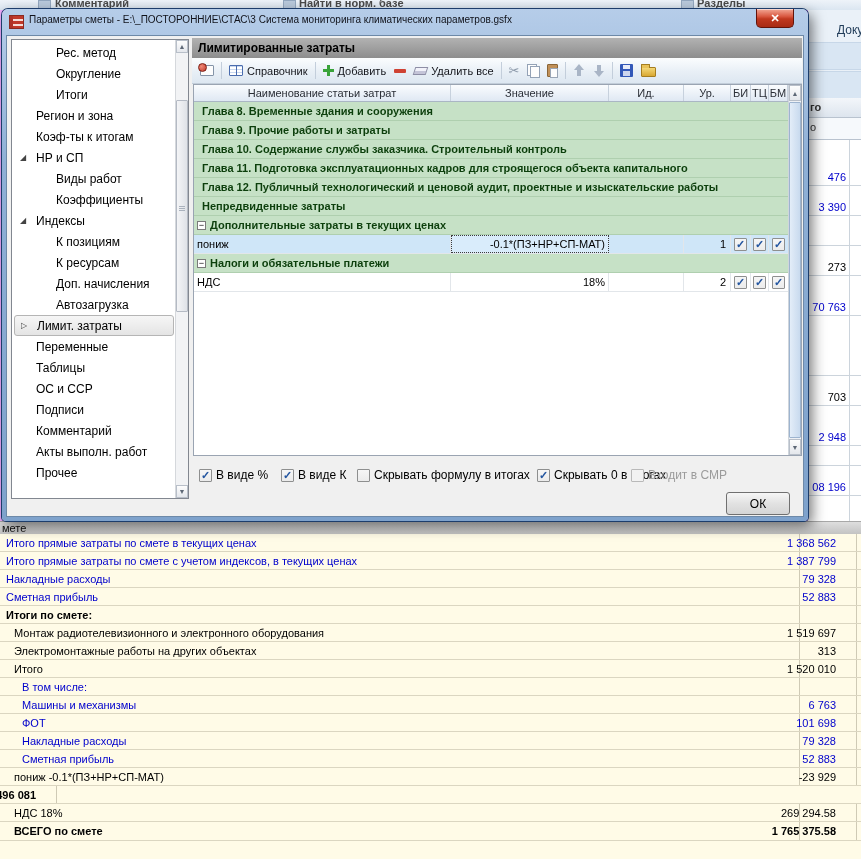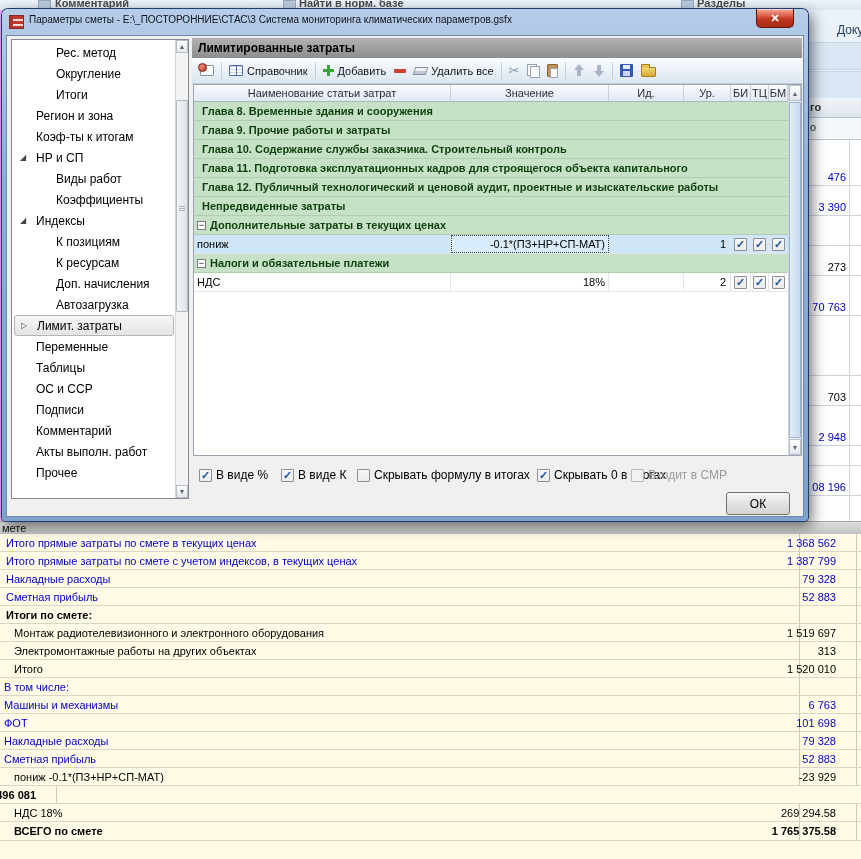--- a/index.html
+++ b/index.html
@@ -24,21 +24,21 @@
     background:linear-gradient(#dedede,#c3c3c3);border-top:1px solid #a8a8a8;
     font-weight:normal;color:#101010;overflow:hidden;}
   .bg-band span{position:absolute;left:2px;top:0px;}
 
   
   .bg-table{position:absolute;left:0;top:534px;width:861px;height:325px;background:#fffbe7;}
   .trow{display:flex;height:18px;border-bottom:1px solid #dbd6c1;align-items:center;}
   .trow:last-child{height:19px;}
   .tl{width:800px;border-right:1px solid #cfcab5;white-space:nowrap;overflow:hidden;height:100%;display:flex;align-items:center;}
   .tv{width:57px;border-right:1px solid #cfcab5;padding-right:20px;white-space:nowrap;height:100%;display:flex;align-items:center;justify-content:flex-end;}
-  .i0{padding-left:6px;}.i1{padding-left:14px;}.i2{padding-left:4px;}
+  .i0{padding-left:6px;}.i1{padding-left:14px;}.i2{padding-left:22px;}
   .bold{font-weight:bold;}
 
   
   .dialog{position:absolute;left:2px;top:9px;width:806px;height:512px;
     background:linear-gradient(#b6cde9,#8fb0d6 30%,#7ea2cc);
     border-radius:6px 6px 4px 4px;
     box-shadow:0 0 0 1px #1d3d6b, 4px 5px 14px rgba(0,0,0,.55);}
   .titlebar{position:absolute;left:0;top:0;width:100%;height:26px;}
   .app-ico{position:absolute;left:7px;top:6px;width:15px;height:14px;background:#fff;border:1px solid #8a2a22;
     background-image:linear-gradient(90deg,#b03228 0 3px,transparent 3px),

